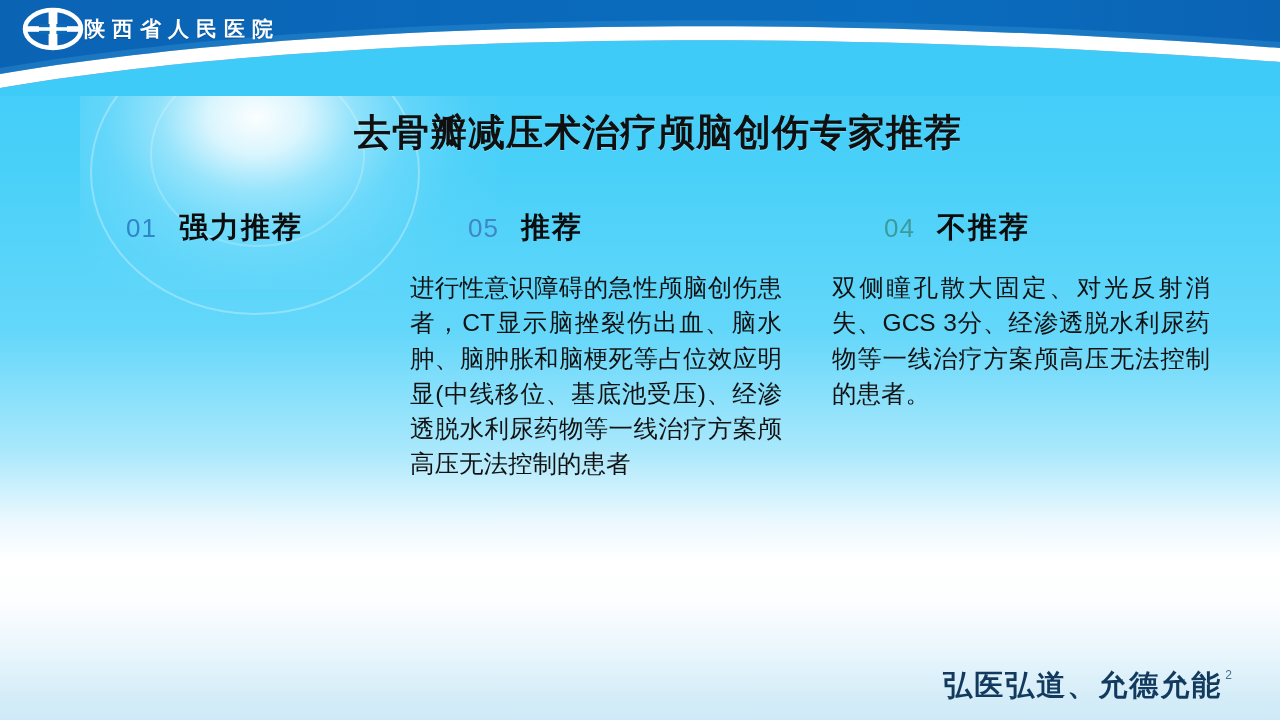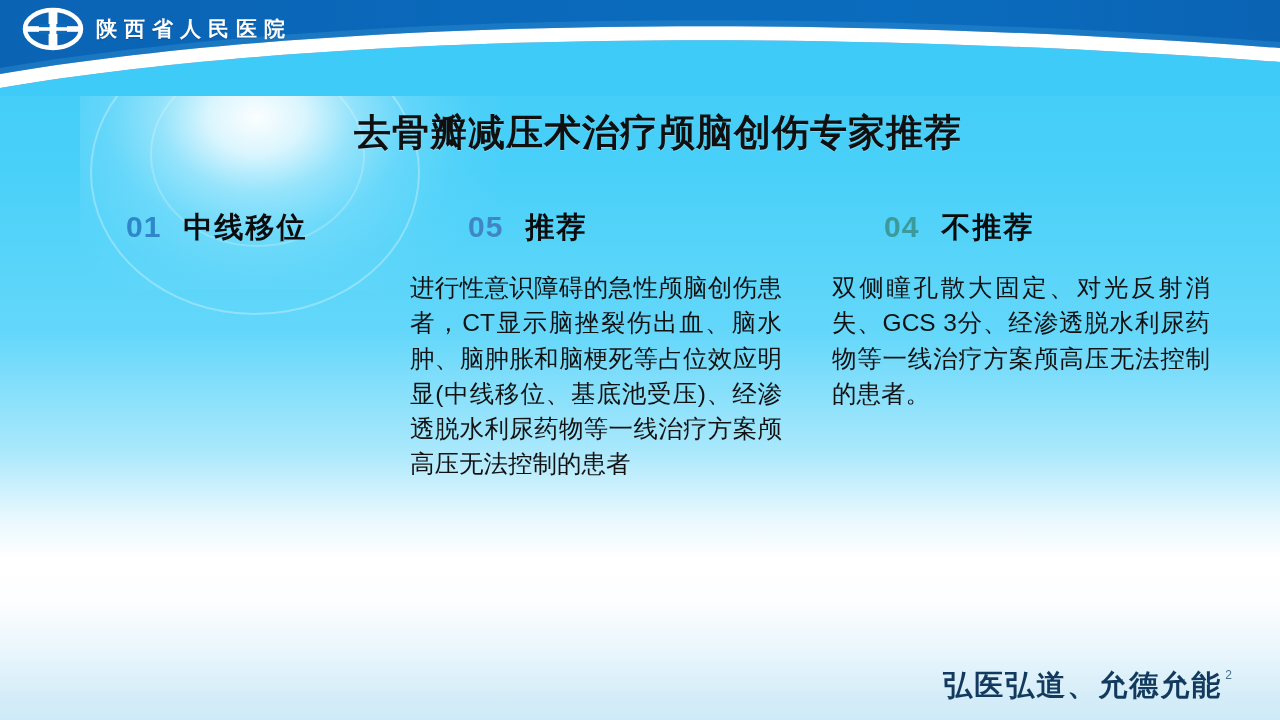--- a/index.html
+++ b/index.html
@@ -69,21 +69,21 @@
   .header-band .band-fill {
     position:absolute; left:0; top:0;
     width:1280px; height:96px;
     background:linear-gradient(to right,#0b63b4 0%,#0a69bb 40%,#0a6cbe 70%,#0b63b4 100%);
   }
   
   .header-svg { position:absolute; left:0; top:0; }
 
   .logo-wrap {
     position:absolute; left:22px; top:6px;
-    display:flex; align-items:center; gap:12px;
+    display:flex; align-items:center; gap:0;
     z-index:5;
   }
   .logo-mark { width:62px; height:46px; display:block; }
   .hospital-name {
     color:#ffffff;
     font-size:21px;
     font-weight:bold;
     letter-spacing:7px;
     white-space:nowrap;
     text-shadow:0 1px 1px rgba(0,0,0,0.18);
@@ -116,22 +116,22 @@
   .col-1 { width:400px; padding-left:78px; }
   .col-2 { width:420px; padding-left:10px; }
   .col-3 { width:460px; padding-left:12px; }
 
   .col-head {
     display:flex; align-items:baseline;
     margin-bottom:22px;
     white-space:nowrap;
   }
   .col-num {
-    font-size:30px;
-    font-weight:bold;
+    font-size:26px;
+    font-weight:normal;
     font-family:"Liberation Sans","DejaVu Sans",sans-serif;
     letter-spacing:1px;
   }
   .col-label {
     font-size:29px;
     font-weight:bold;
     color:#0c0c0c;
     margin-left:22px;
     letter-spacing:2px;
   }
@@ -206,21 +206,21 @@
     </div>
   </div>
 
   <div class="slide-title">去骨瓣减压术治疗颅脑创伤专家推荐</div>
 
   <div class="columns">
 
     <div class="col col-1">
       <div class="col-head">
         <span class="col-num" style="color:#2f86c8">01</span>
-        <span class="col-label">中线移位</span>
+        <span class="col-label">强力推荐</span>
       </div>
     </div>
 
     <div class="col col-2">
       <div class="col-head">
         <span class="col-num" style="color:#3f86c6">05</span>
         <span class="col-label">推荐</span>
       </div>
       <div class="col-body">进行性意识障碍的急性颅脑创伤患者，CT显示脑挫裂伤出血、脑水肿、脑肿胀和脑梗死等占位效应明显(中线移位、基底池受压)、经渗透脱水利尿药物等一线治疗方案颅高压无法控制的患者</div>
     </div>

